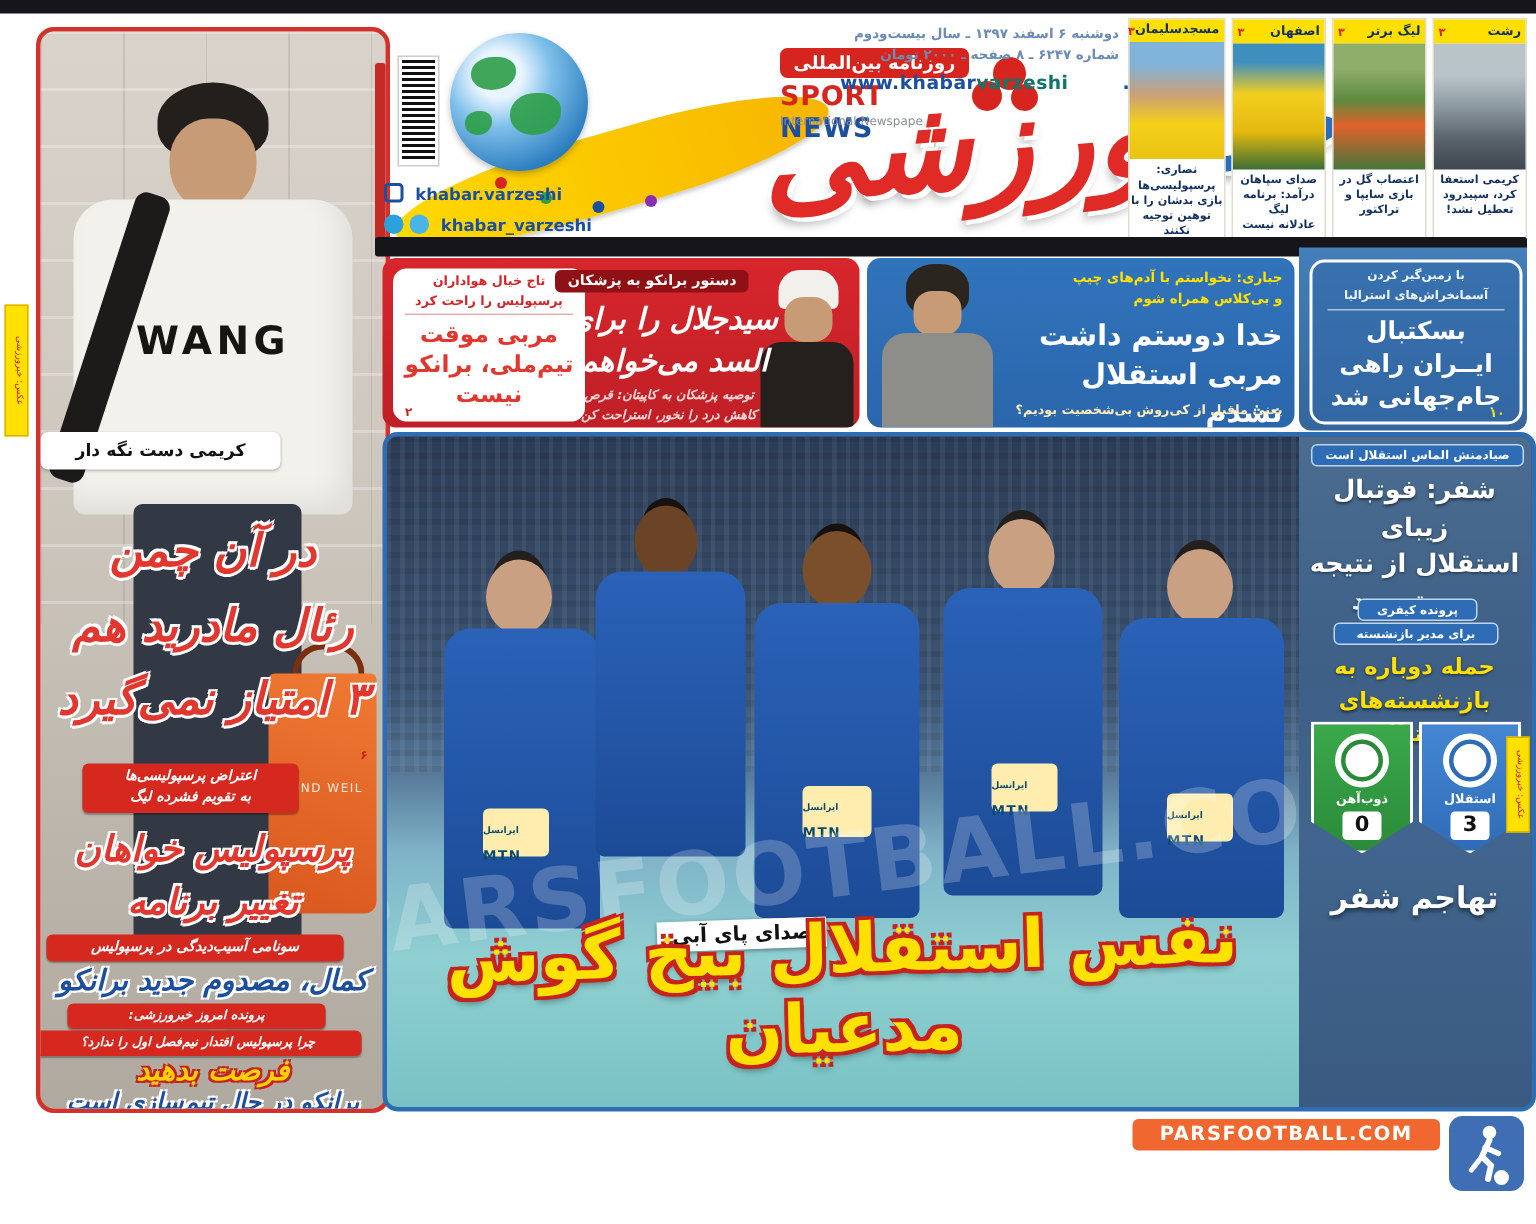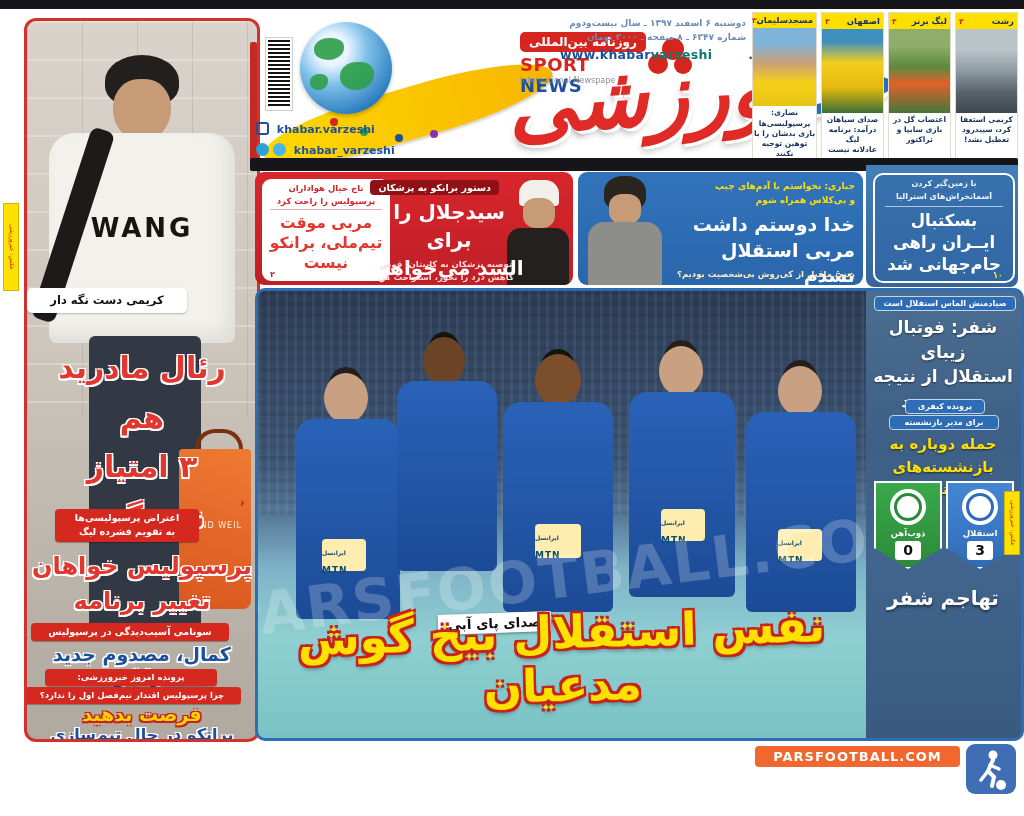--- a/index.html
+++ b/index.html
@@ -1,20 +1,20 @@
 <!DOCTYPE html>
 <html lang="fa"><head>
 <meta charset="utf-8">
 <style>
   html,body{margin:0;padding:0;background:#e8e8e8;}
   .page{position:relative;width:1024px;height:816px;background:#fff;overflow:hidden;
         font-family:"DejaVu Sans",sans-serif;}
   .abs{position:absolute;}
   .rtl{direction:rtl;}
-  .c{text-align:center;}
+  .c{text-align:center;font-style:italic;}
   .b{font-weight:bold;}
 
   
   .topbar{left:0;top:0;width:1024px;height:9px;background:#15151a;}
   .midbar{left:250px;top:158px;width:768px;height:13px;background:#15151a;border-radius:2px;}
 
   
   .left-module{left:24px;top:18px;width:230px;height:718px;border:3px solid #d2322b;
     border-radius:12px;overflow:hidden;
     background:linear-gradient(180deg,#d9d3cb 0%,#cdc6bd 45%,#bcb5ac 75%,#b0a9a0 100%);}
@@ -180,20 +180,21 @@
     <div class="abs lp-bag-handle"></div>
     <div class="abs lp-bag"></div>
     <div class="abs lp-bag-text">LOND WEIL</div>
     <div class="abs lp-shoe" style="left:58px;"></div>
     <div class="abs lp-shoe" style="left:122px;top:656px;transform:scaleX(-1);"></div>
 
     <div class="abs kick-white b rtl" style="right:70px;top:267px;width:148px;text-align:center;">
         <div>کریمی دست نگه دار</div>
     </div>
     <div class="abs hl-red c" style="left:4px;top:322px;width:222px;font-size:30px;line-height:1.65;">
+      <div>در آن چمن</div>
       <div>رئال مادرید هم</div>
       <div>۳ امتیاز نمی‌گیرد</div>
     </div>
     <div class="abs badge" style="right:12px;top:478px;">۶</div>
 
     <div class="abs kick-red c" style="right:58px;top:488px;width:132px;">
       <div>اعتراض پرسپولیسی‌ها</div>
         <div>به تقویم فشرده لیگ</div>
     </div>
     <div class="abs hl-red c" style="left:4px;top:528px;width:222px;font-size:24px;line-height:1.45;">

